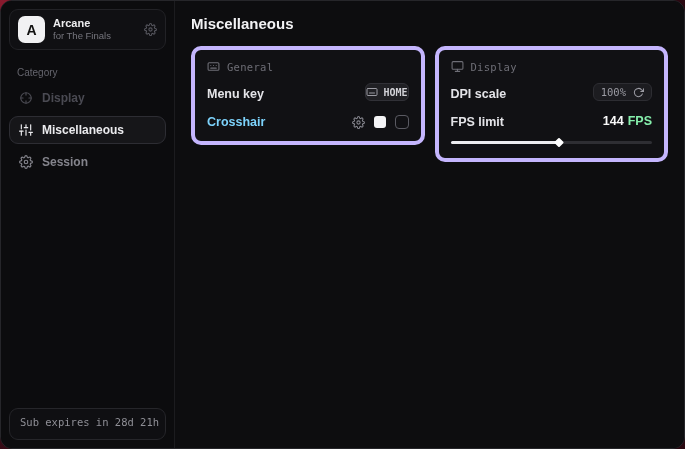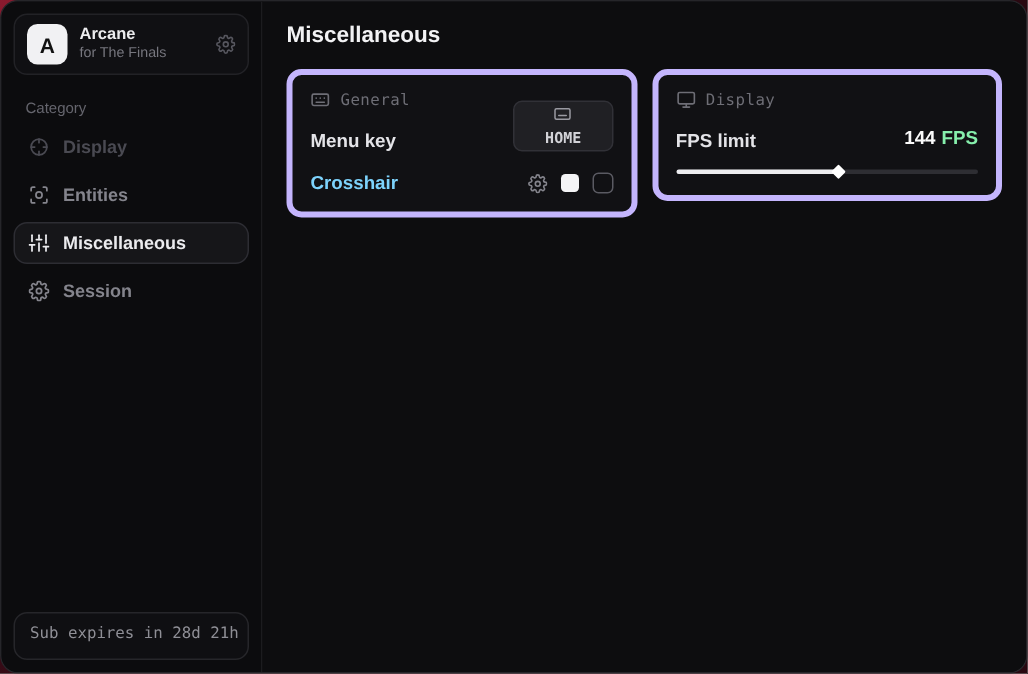--- a/index.html
+++ b/index.html
@@ -97,21 +97,21 @@
   }
   .row {
     display: flex; align-items: flex-end; justify-content: space-between;
     height: 23px; margin-top: 5px;
   }
   .row-label { font-size: 12.5px; font-weight: 700; color: #e4e4e8; }
   .row-label-dim { color: #7dd3fc; }
   .keybind-btn {
     display: flex; align-items: center; gap: 5px;
     background: #202024; border: 1px solid #313137; border-radius: 6px;
-    padding: 2px 20px; cursor: pointer; color: #9a9aa2; flex-direction: column;
+    padding: 2px 0; cursor: pointer; color: #9a9aa2;
   }
   .keybind-text {
     font-family: "DejaVu Sans Mono", monospace;
     font-size: 10px; font-weight: 700; color: #d2d2d7;
   }
   .crosshair-controls { display: flex; align-items: center; gap: 9px; }
   .icon-btn { color: #84848c; display: flex; cursor: pointer; }
   .color-swatch {
     width: 12px; height: 12px; border-radius: 3px;
     background: #f4f4f6; cursor: pointer;
@@ -172,30 +172,20 @@
     <div class="nav">
       <div class="nav-item nav-dim">
         <svg width="14" height="14" viewBox="0 0 24 24" fill="none" stroke="currentColor" stroke-width="2" stroke-linecap="round">
             <circle cx="12" cy="12" r="9"></circle>
             <line x1="21" y1="12" x2="17" y2="12"></line>
             <line x1="7" y1="12" x2="3" y2="12"></line>
             <line x1="12" y1="7" x2="12" y2="3"></line>
             <line x1="12" y1="21" x2="12" y2="17"></line>
           </svg>
         <span>Display</span>
-      </div>
-      <div class="nav-item nav-normal">
-        <svg width="14" height="14" viewBox="0 0 24 24" fill="none" stroke="currentColor" stroke-width="2" stroke-linecap="round" stroke-linejoin="round">
-            <path d="M3 7V5a2 2 0 0 1 2-2h2"></path>
-            <path d="M17 3h2a2 2 0 0 1 2 2v2"></path>
-            <path d="M21 17v2a2 2 0 0 1-2 2h-2"></path>
-            <path d="M7 21H5a2 2 0 0 1-2-2v-2"></path>
-            <circle cx="12" cy="12" r="3.5"></circle>
-          </svg>
-        <span>Entities</span>
       </div>
       <div class="nav-item nav-active">
         <svg width="14" height="14" viewBox="0 0 24 24" fill="none" stroke="currentColor" stroke-width="2" stroke-linecap="round">
             <line x1="4" y1="21" x2="4" y2="14"></line>
             <line x1="4" y1="10" x2="4" y2="3"></line>
             <line x1="12" y1="21" x2="12" y2="12"></line>
             <line x1="12" y1="8" x2="12" y2="3"></line>
             <line x1="20" y1="21" x2="20" y2="16"></line>
             <line x1="20" y1="12" x2="20" y2="3"></line>
             <line x1="1" y1="14" x2="7" y2="14"></line>
@@ -268,20 +258,30 @@
       <div class="card">
         <div class="card-header">
           <svg width="13" height="13" viewBox="0 0 24 24" fill="none" stroke="currentColor" stroke-width="2" stroke-linecap="round" stroke-linejoin="round">
               <rect x="2" y="3" width="20" height="14" rx="2"></rect>
               <line x1="8" y1="21" x2="16" y2="21"></line>
               <line x1="12" y1="17" x2="12" y2="21"></line>
             </svg>
           <span class="card-header-label">Display</span>
         </div>
 
+        <div class="row">
+          <span class="row-label">DPI scale</span>
+          <button class="dpi-btn">
+            <span class="dpi-value">100%</span>
+            <svg width="11" height="11" viewBox="0 0 24 24" fill="none" stroke="currentColor" stroke-width="2.2" stroke-linecap="round" stroke-linejoin="round">
+                <path d="M23 4v6h-6"></path>
+                <path d="M20.49 15a9 9 0 1 1-2.12-9.36L23 10"></path>
+              </svg>
+          </button>
+        </div>
 
         <div class="row">
           <span class="row-label">FPS limit</span>
           <span>
             <span class="fps-value">144</span><span class="fps-unit">FPS</span>
           </span>
         </div>
 
         <div class="slider">
           <div class="slider-track"></div>

